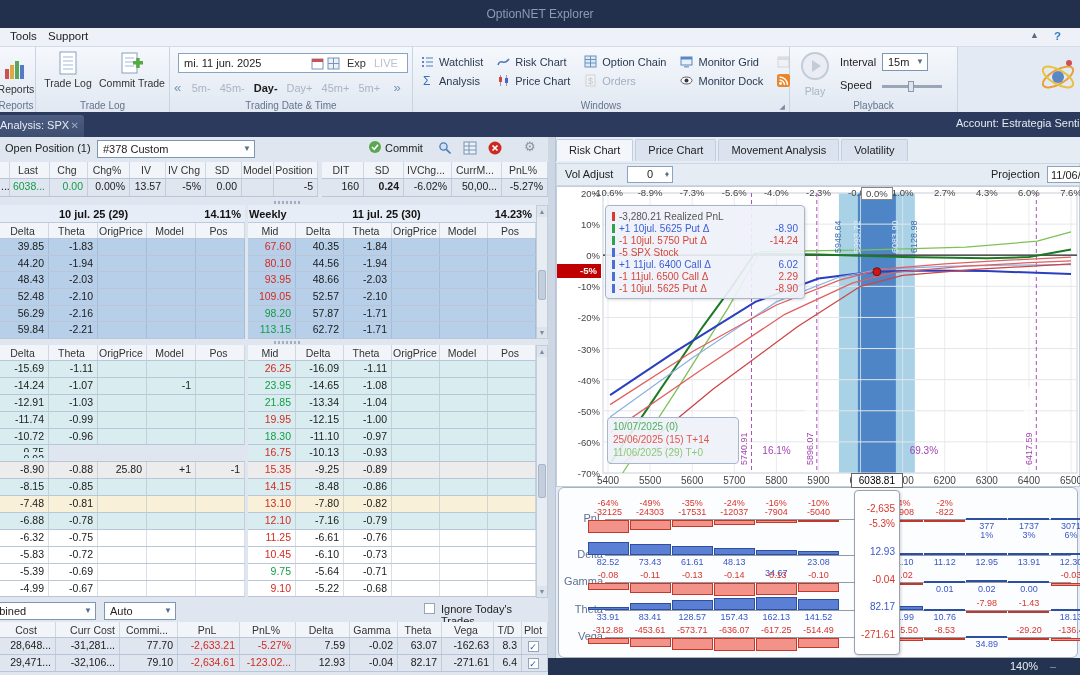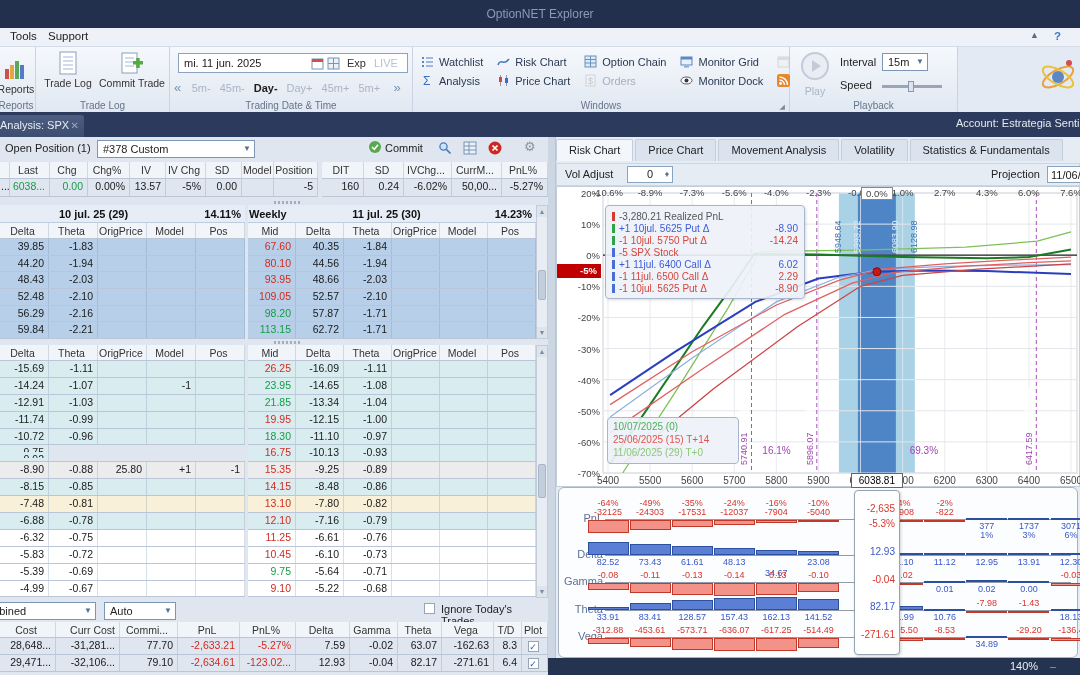--- a/index.html
+++ b/index.html
@@ -339,21 +339,21 @@
     <div class="abs" style="left:322px;top:25px;width:226px;" id="sumB">
         <div class="trow" style="height: 17px;">
           <div class="tc th" style="width: 42px; font-size: 10.5px;">DIT</div>
           <div class="tc th" style="width: 40px; font-size: 10.5px;">SD</div>
           <div class="tc th" style="width: 48px; font-size: 10.5px;">IVChg...</div>
           <div class="tc th" style="width: 50px; font-size: 10.5px;">CurrM...</div>
           <div class="tc th" style="width: 46px; font-size: 10.5px;">PnL%</div>
         </div>
         <div class="trow" style="height: 18px;">
           <div class="tc" style="width: 42px;">160</div>
-          <div class="tc" style="width: 40px;">0.24</div>
+          <div class="tc" style="width: 40px; font-weight: bold;">0.24</div>
           <div class="tc" style="width: 48px;">-6.02%</div>
           <div class="tc" style="width: 50px;">50,00...</div>
           <div class="tc" style="width: 46px;">-5.27%</div>
         </div>
       </div>
     <div class="hdots" style="top:64px;"></div>
 
     <div class="abs" style="left:0;top:68px;width:245px;" id="callsL">
         <div class="trow ttl" style="height: 18px;">
           <div class="tc ttl" style="width: 10px; text-align: left; border: none; padding-top: 3px;"></div>
@@ -772,21 +772,20 @@
       </div>
   </div>
 
   <div class="abs" id="right">
     <div class="abs" id="rsplit"></div>
     <div class="abs" style="left:8px;top:2px;display:flex;" id="rtabs">
         <div class="rtab active">Risk Chart</div>
         <div class="rtab">Price Chart</div>
         <div class="rtab">Movement Analysis</div>
         <div class="rtab">Volatility</div>
-        <div class="rtab">Statistics &amp; Fundamentals</div>
       </div>
     <div class="abs" id="volrow">
       <span class="abs" style="left:8px;top:4px;">Vol Adjust</span>
       <div class="abs" style="left:70px;top:2px;width:46px;height:17px;background:#fff;border:1px solid #8aa4c0;text-align:center;line-height:15px;">
         <span>0</span>
         <span class="abs" style="right:2px;top:-1px;font-size:6px;color:#56708e;">▲</span>
         <span class="abs" style="right:2px;bottom:-1px;font-size:6px;color:#56708e;">▼</span>
       </div>
       <span class="abs" style="left:434px;top:4px;">Projection</span>
       <div class="abs" style="left:490px;top:2px;width:64px;height:17px;background:#fff;border:1px solid #8aa4c0;padding:1px 3px;line-height:14px;">

